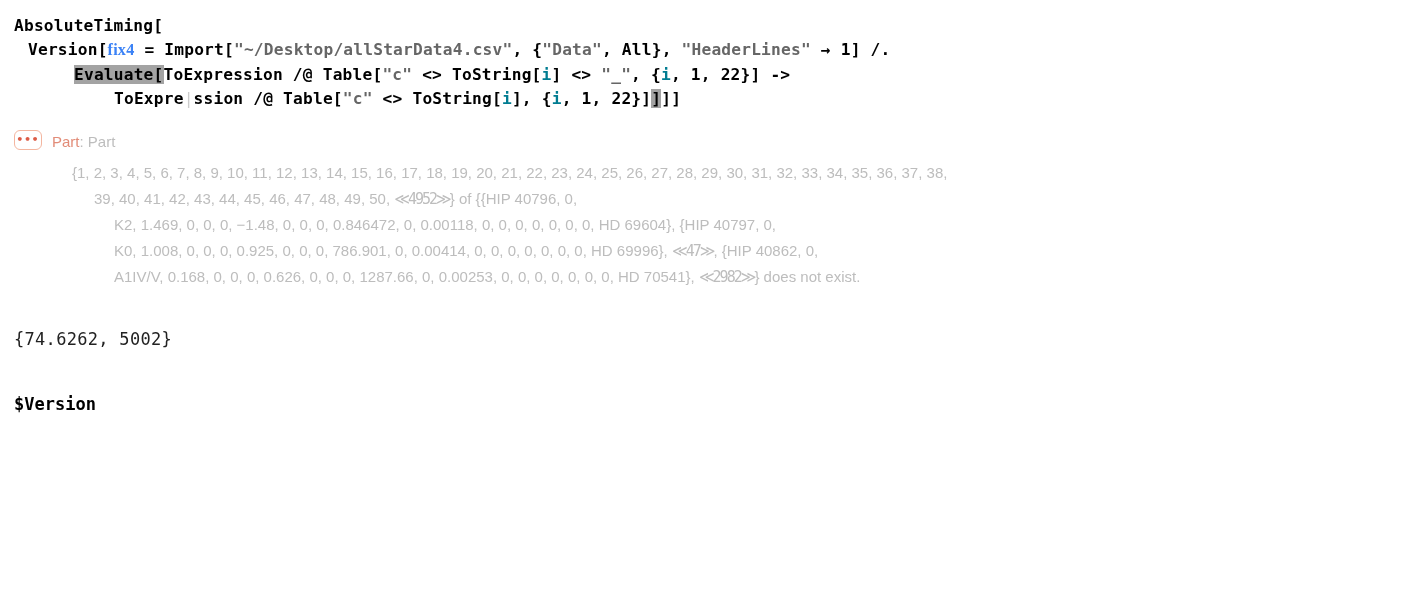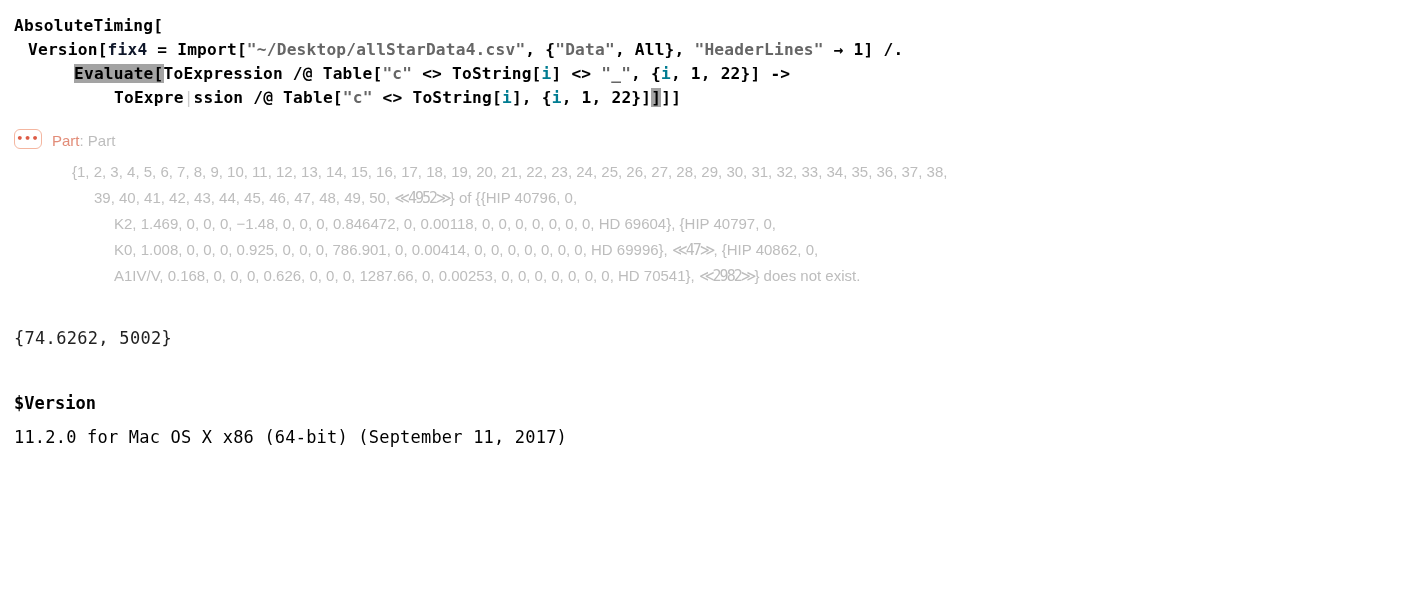--- a/index.html
+++ b/index.html
@@ -17,21 +17,21 @@
   }
   .code-line {
     font-weight: 700;
     line-height: 1.48;
     letter-spacing: 0.2px;
     white-space: pre;
   }
   .indent1 { padding-left: 14px; }
   .indent2 { padding-left: 60px; }
   .indent3 { padding-left: 100px; }
-  .sym-blue { color: #0f172a; }
+  .sym-blue { color: #3b82f6; font-family: Liberation Serif, serif; }
   .sym-teal { color: #007c91; }
   .sym-light { color: #ccc; }
   .str { color: #666666; }
   .hl { background: #a3a3a3; }
   .msg-block {
     margin-top: 18px;
     margin-left: 0;
     display: flex;
     align-items: flex-start;
     gap: 10px;
@@ -111,15 +111,14 @@
         <div class="l3"><span>K0, 1.008, 0, 0, 0, 0.925, 0, 0, 0, 786.901, 0, 0.00414, 0, 0, 0, 0, 0, 0, 0, HD 69996}, </span><span class="sk">≪47≫</span><span>, {HIP 40862, 0,</span></div>
         <div class="l3"><span>A1IV/V, 0.168, 0, 0, 0, 0.626, 0, 0, 0, 1287.66, 0, 0.00253, 0, 0, 0, 0, 0, 0, 0, HD 70541}, </span><span class="sk">≪2982≫</span><span>} does not exist.</span></div>
       </div>
     </div>
   </div>
 
   <div class="result">{74.6262, 5002}</div>
 
   <div class="version-in">$Version</div>
 
-  <div class="version-out">11.2.0 for Mac OS X x86 (64-bit) (September 11, 2017)</div>
 
 </div>
 
 </body></html>

